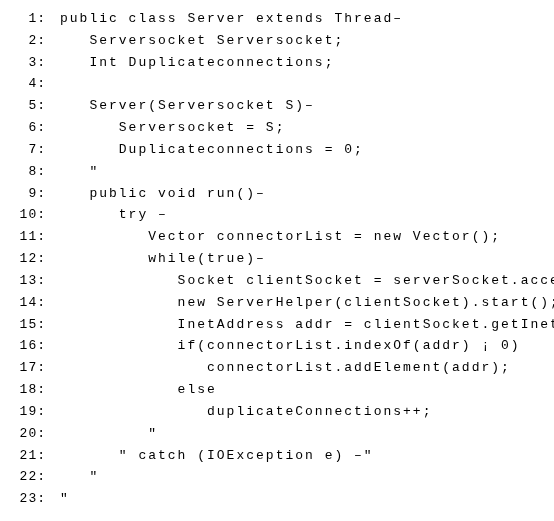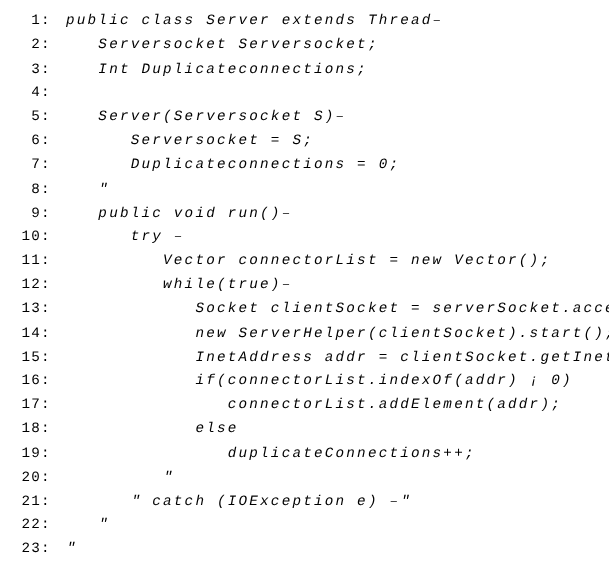--- a/index.html
+++ b/index.html
@@ -22,19 +22,18 @@
   }
   .gutter {
     width: 36px;
     text-align: right;
     flex-shrink: 0;
     letter-spacing: 1px;
   }
   .content {
     padding-left: 14px;
     letter-spacing: 2px;
-    font-style: italic;
   }
 </style>
 </head>
 <body>
 
 <div class="code-block" id="code-root"><div class="line"><span class="gutter">1:</span><span class="content">public class Server extends Thread–</span></div><div class="line"><span class="gutter">2:</span><span class="content">   Serversocket Serversocket;</span></div><div class="line"><span class="gutter">3:</span><span class="content">   Int Duplicateconnections;</span></div><div class="line"><span class="gutter">4:</span><span class="content"></span></div><div class="line"><span class="gutter">5:</span><span class="content">   Server(Serversocket S)–</span></div><div class="line"><span class="gutter">6:</span><span class="content">      Serversocket = S;</span></div><div class="line"><span class="gutter">7:</span><span class="content">      Duplicateconnections = 0;</span></div><div class="line"><span class="gutter">8:</span><span class="content">   ʺ</span></div><div class="line"><span class="gutter">9:</span><span class="content">   public void run()–</span></div><div class="line"><span class="gutter">10:</span><span class="content">      try –</span></div><div class="line"><span class="gutter">11:</span><span class="content">         Vector connectorList = new Vector();</span></div><div class="line"><span class="gutter">12:</span><span class="content">         while(true)–</span></div><div class="line"><span class="gutter">13:</span><span class="content">            Socket clientSocket = serverSocket.accept();</span></div><div class="line"><span class="gutter">14:</span><span class="content">            new ServerHelper(clientSocket).start();</span></div><div class="line"><span class="gutter">15:</span><span class="content">            InetAddress addr = clientSocket.getInetAddress();</span></div><div class="line"><span class="gutter">16:</span><span class="content">            if(connectorList.indexOf(addr) ¡ 0)</span></div><div class="line"><span class="gutter">17:</span><span class="content">               connectorList.addElement(addr);</span></div><div class="line"><span class="gutter">18:</span><span class="content">            else</span></div><div class="line"><span class="gutter">19:</span><span class="content">               duplicateConnections++;</span></div><div class="line"><span class="gutter">20:</span><span class="content">         ʺ</span></div><div class="line"><span class="gutter">21:</span><span class="content">      ʺ catch (IOException e) –ʺ</span></div><div class="line"><span class="gutter">22:</span><span class="content">   ʺ</span></div><div class="line"><span class="gutter">23:</span><span class="content">ʺ</span></div></div>
 
 </body></html>

